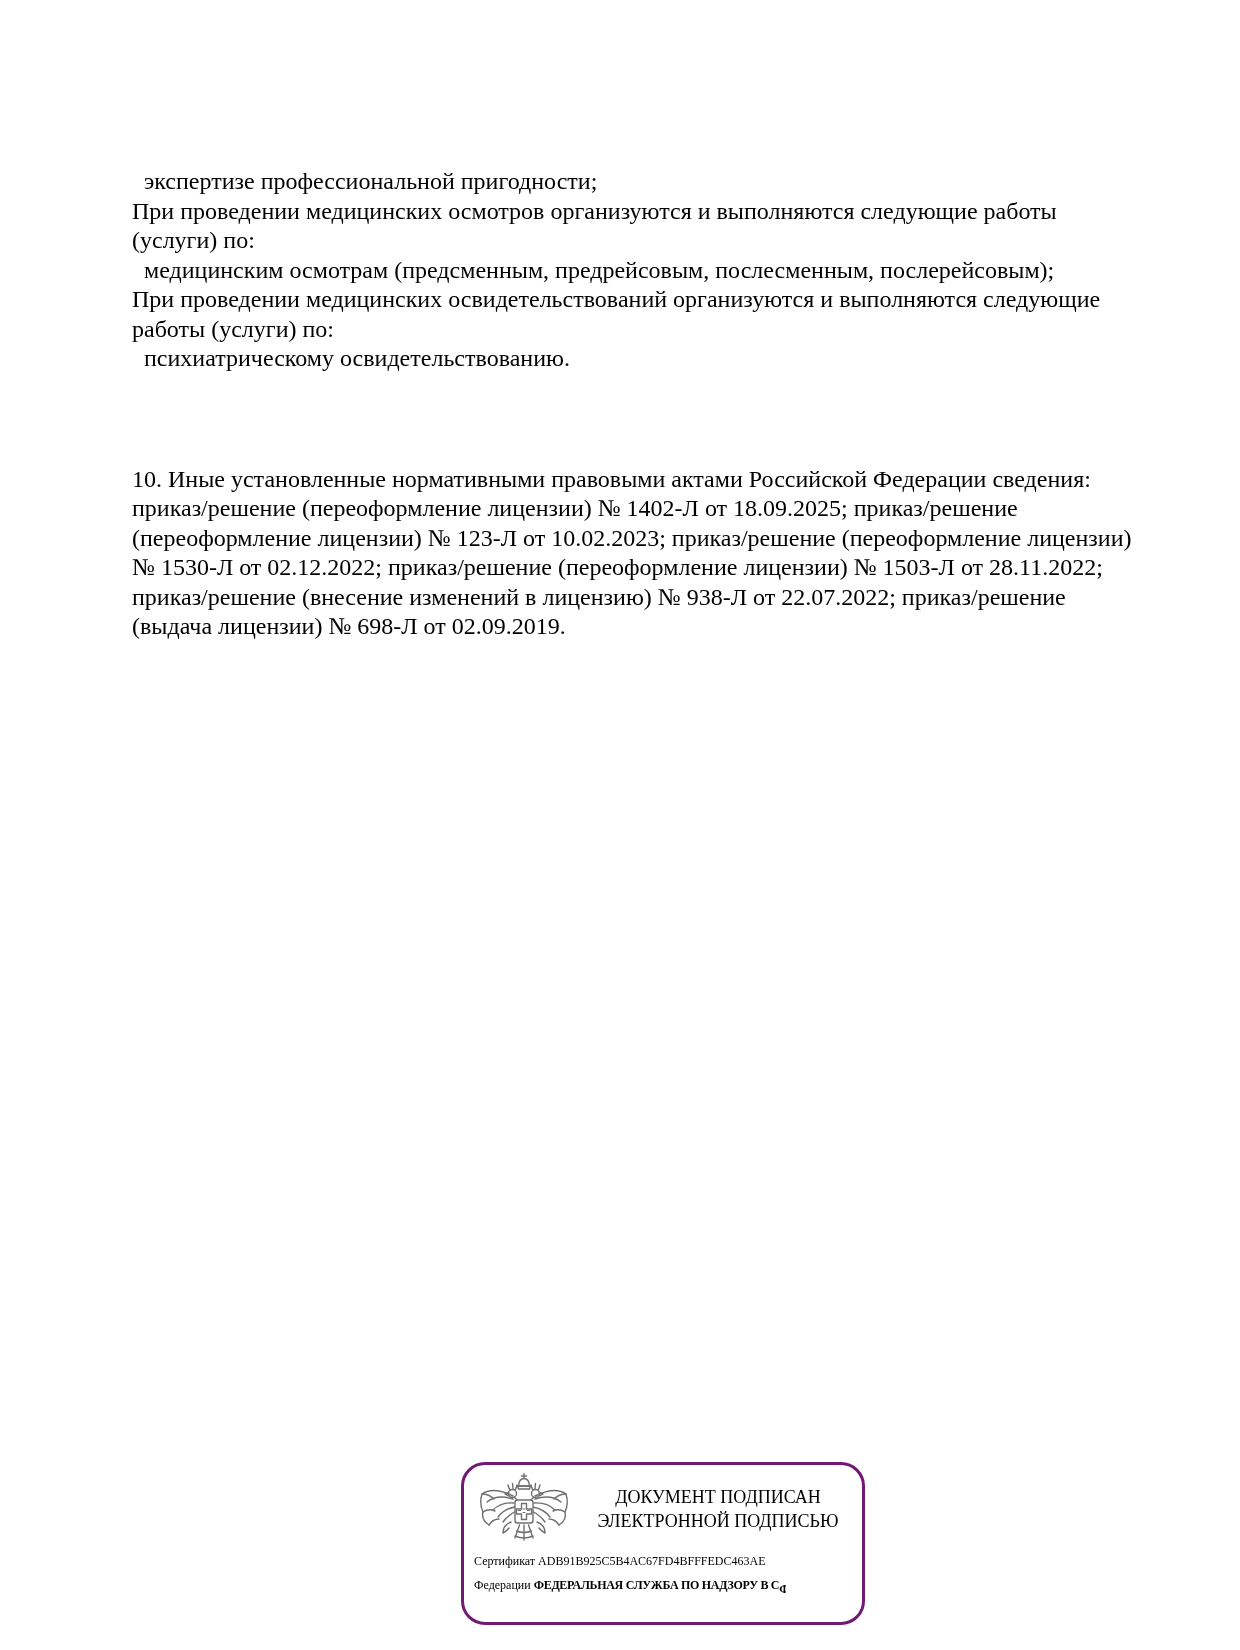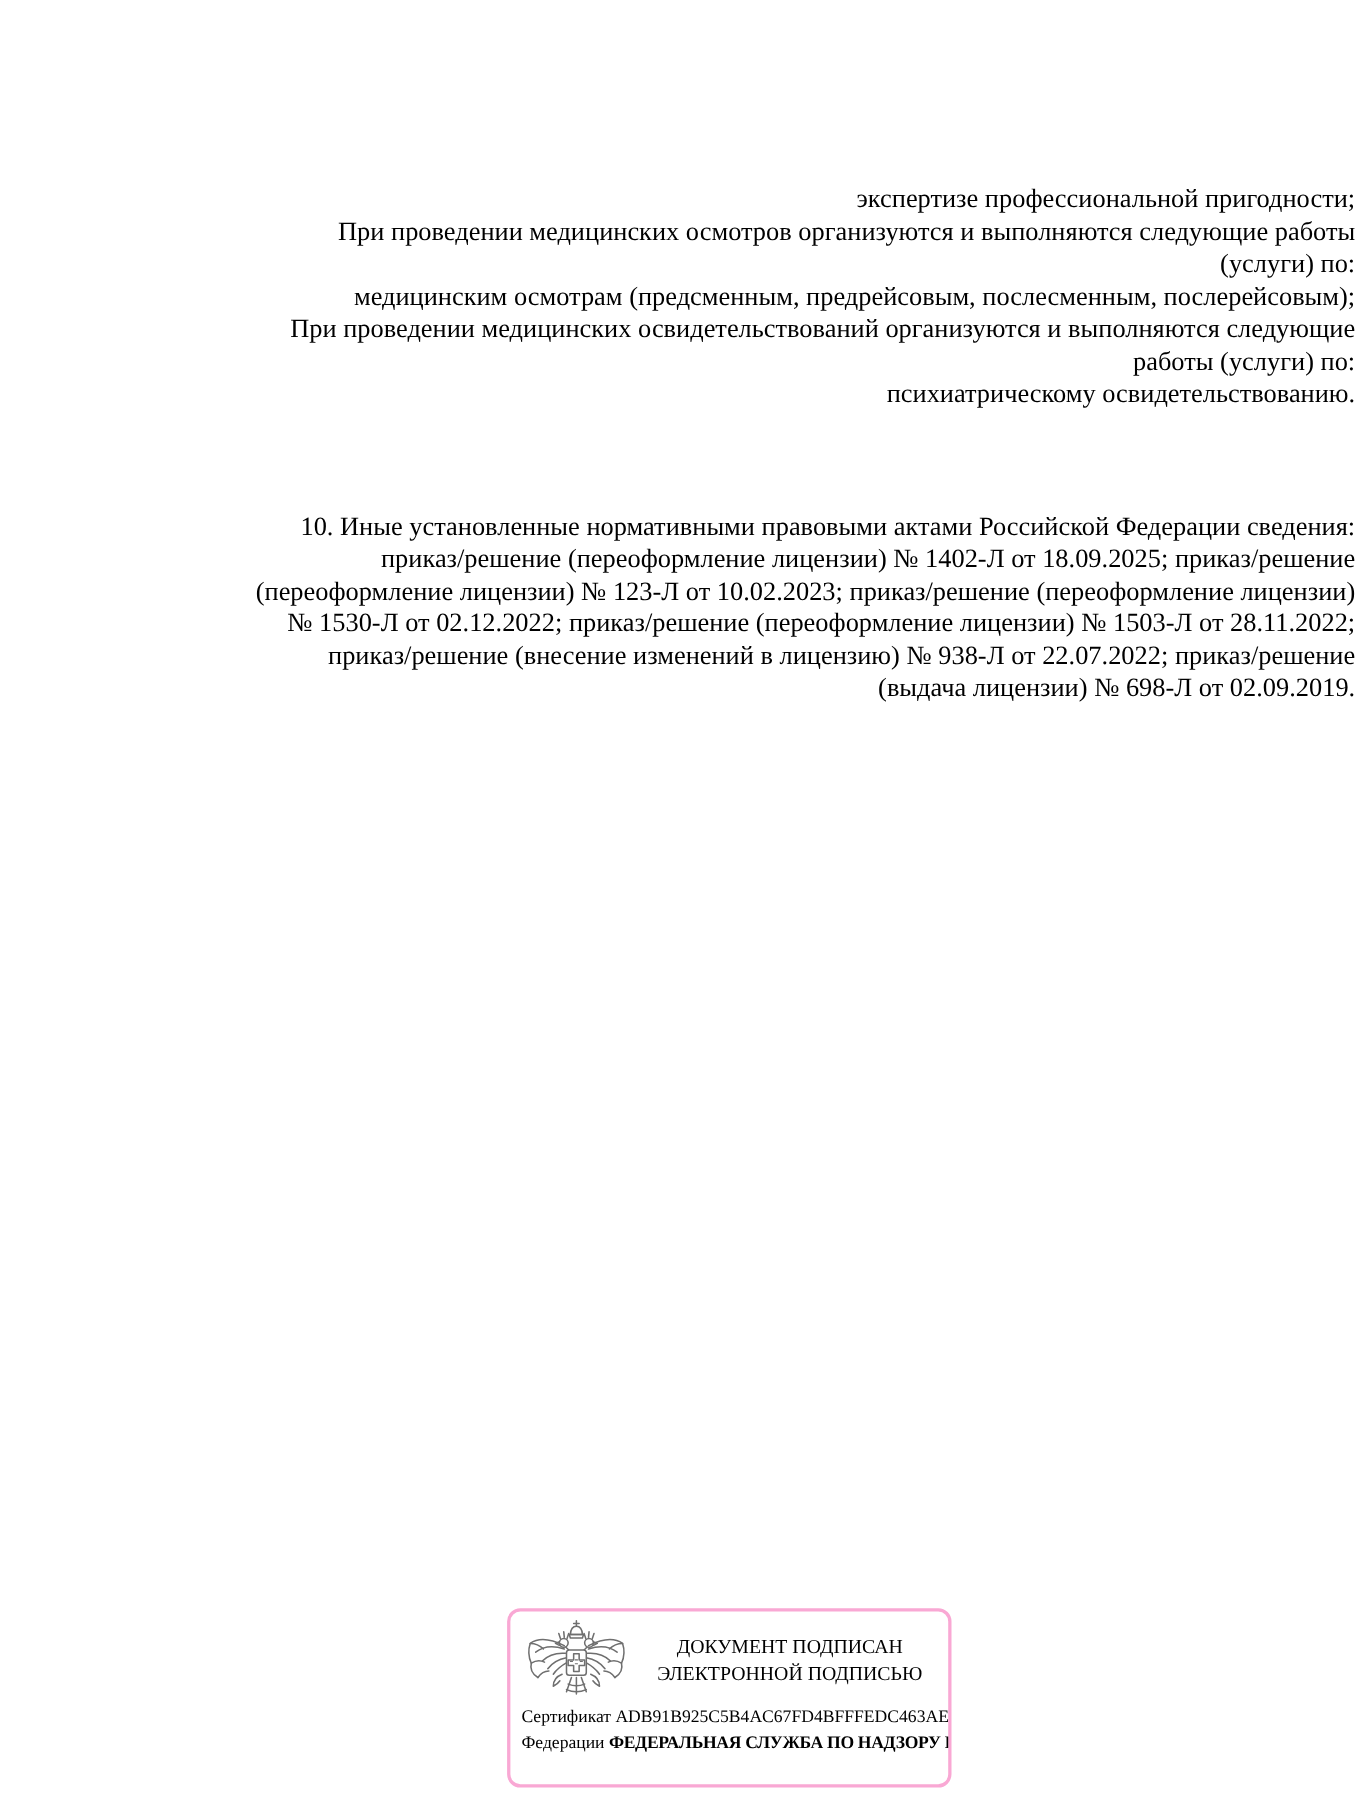--- a/index.html
+++ b/index.html
@@ -23,32 +23,31 @@
     left: 132px;
     top: 108px;
     width: 1100px;
     font-size: 24px;
     line-height: 29.5px;
     white-space: pre;            
     color: #000000;
   }
   .doc-text p.para {
     margin: 0 0 32px 0;
-    text-align: right;
   }
   
   .stamp {
     position: absolute;
     left: 461px;
     top: 1462px;
     width: 404px;
     height: 163px;
     box-sizing: border-box;
-    border: 3px solid #f9a8d4;
-    border-radius: 12px;
+    border: 3px solid #701a75;
+    border-radius: 24px;
     background: #ffffff;
     overflow: hidden;
   }
   .stamp .emblem {
     position: absolute;
     left: 12px;
     top: 7px;
     width: 96px;
     height: 74px;
   }
@@ -61,21 +60,21 @@
     font-size: 18px;
     line-height: 24px;
     white-space: pre;
     color: #000000;
   }
   .stamp .stamp-lines {
     position: absolute;
     left: 10px;
     top: 84px;
     right: 0;
-    font-size: 16px;
+    font-size: 12px;
     line-height: 24px;
     white-space: nowrap;
     color: #000000;
   }
   .stamp .stamp-line { height: 24px; }
   .stamp .owner-value {
     font-weight: bold;
     letter-spacing: -0.3px;
   }
   .clip-glyph {

